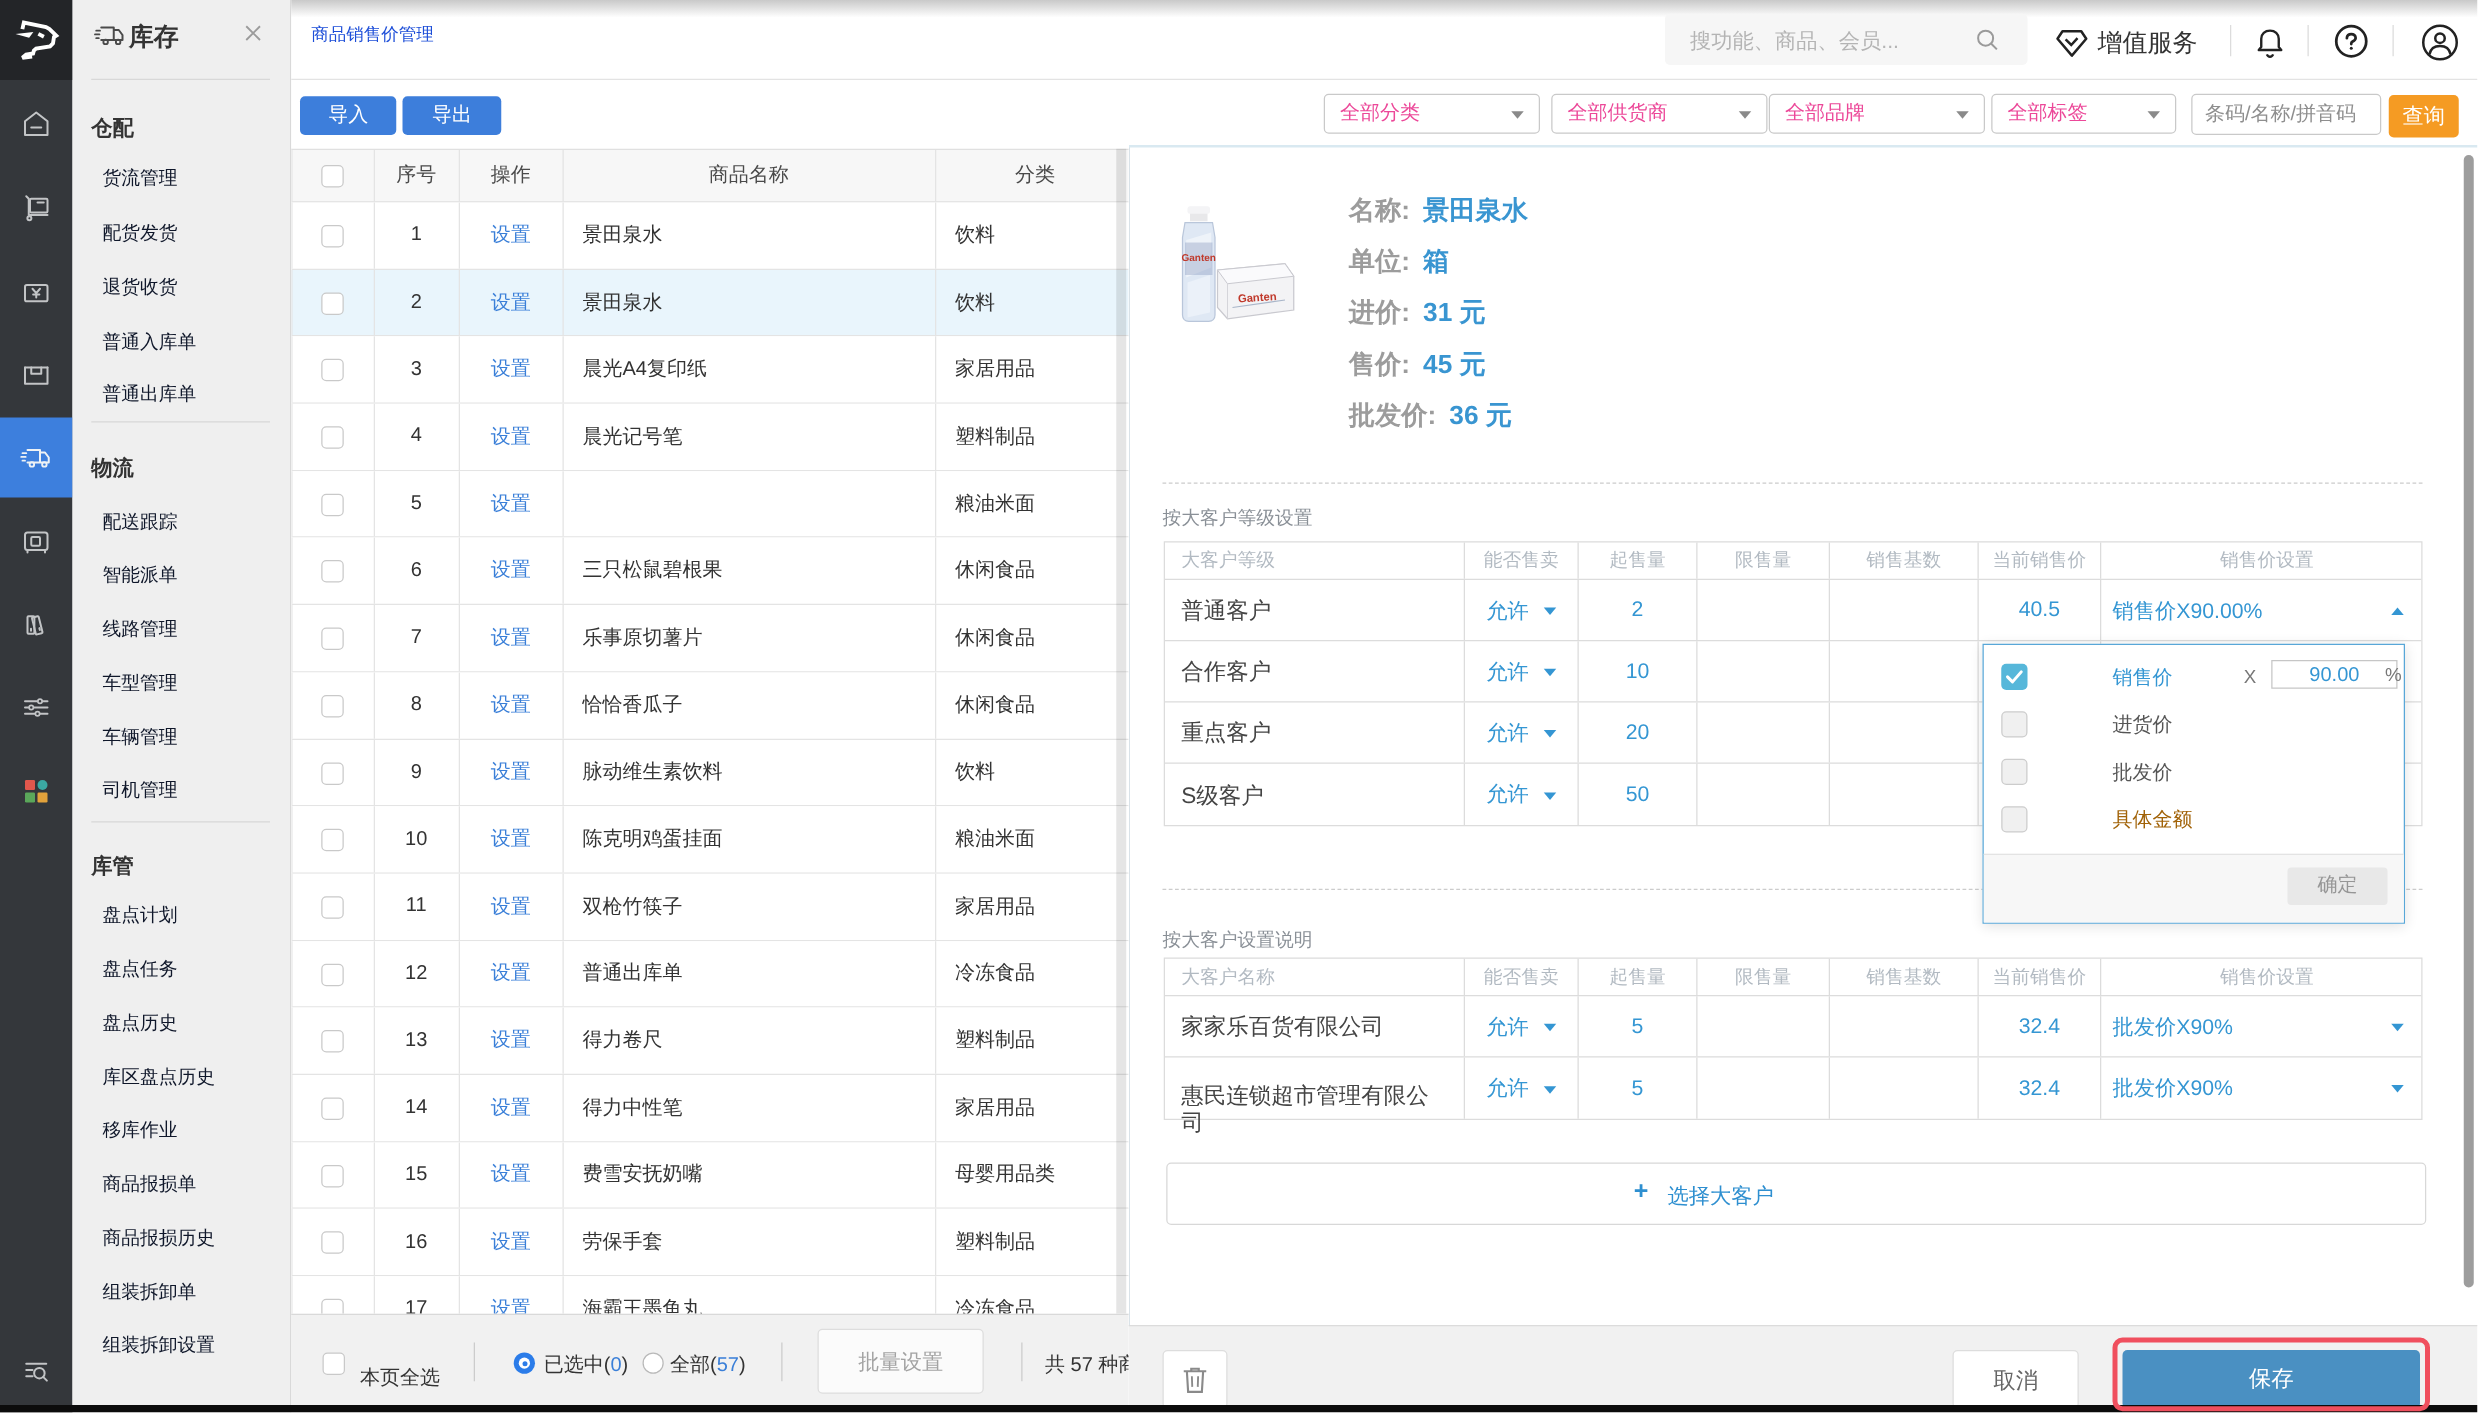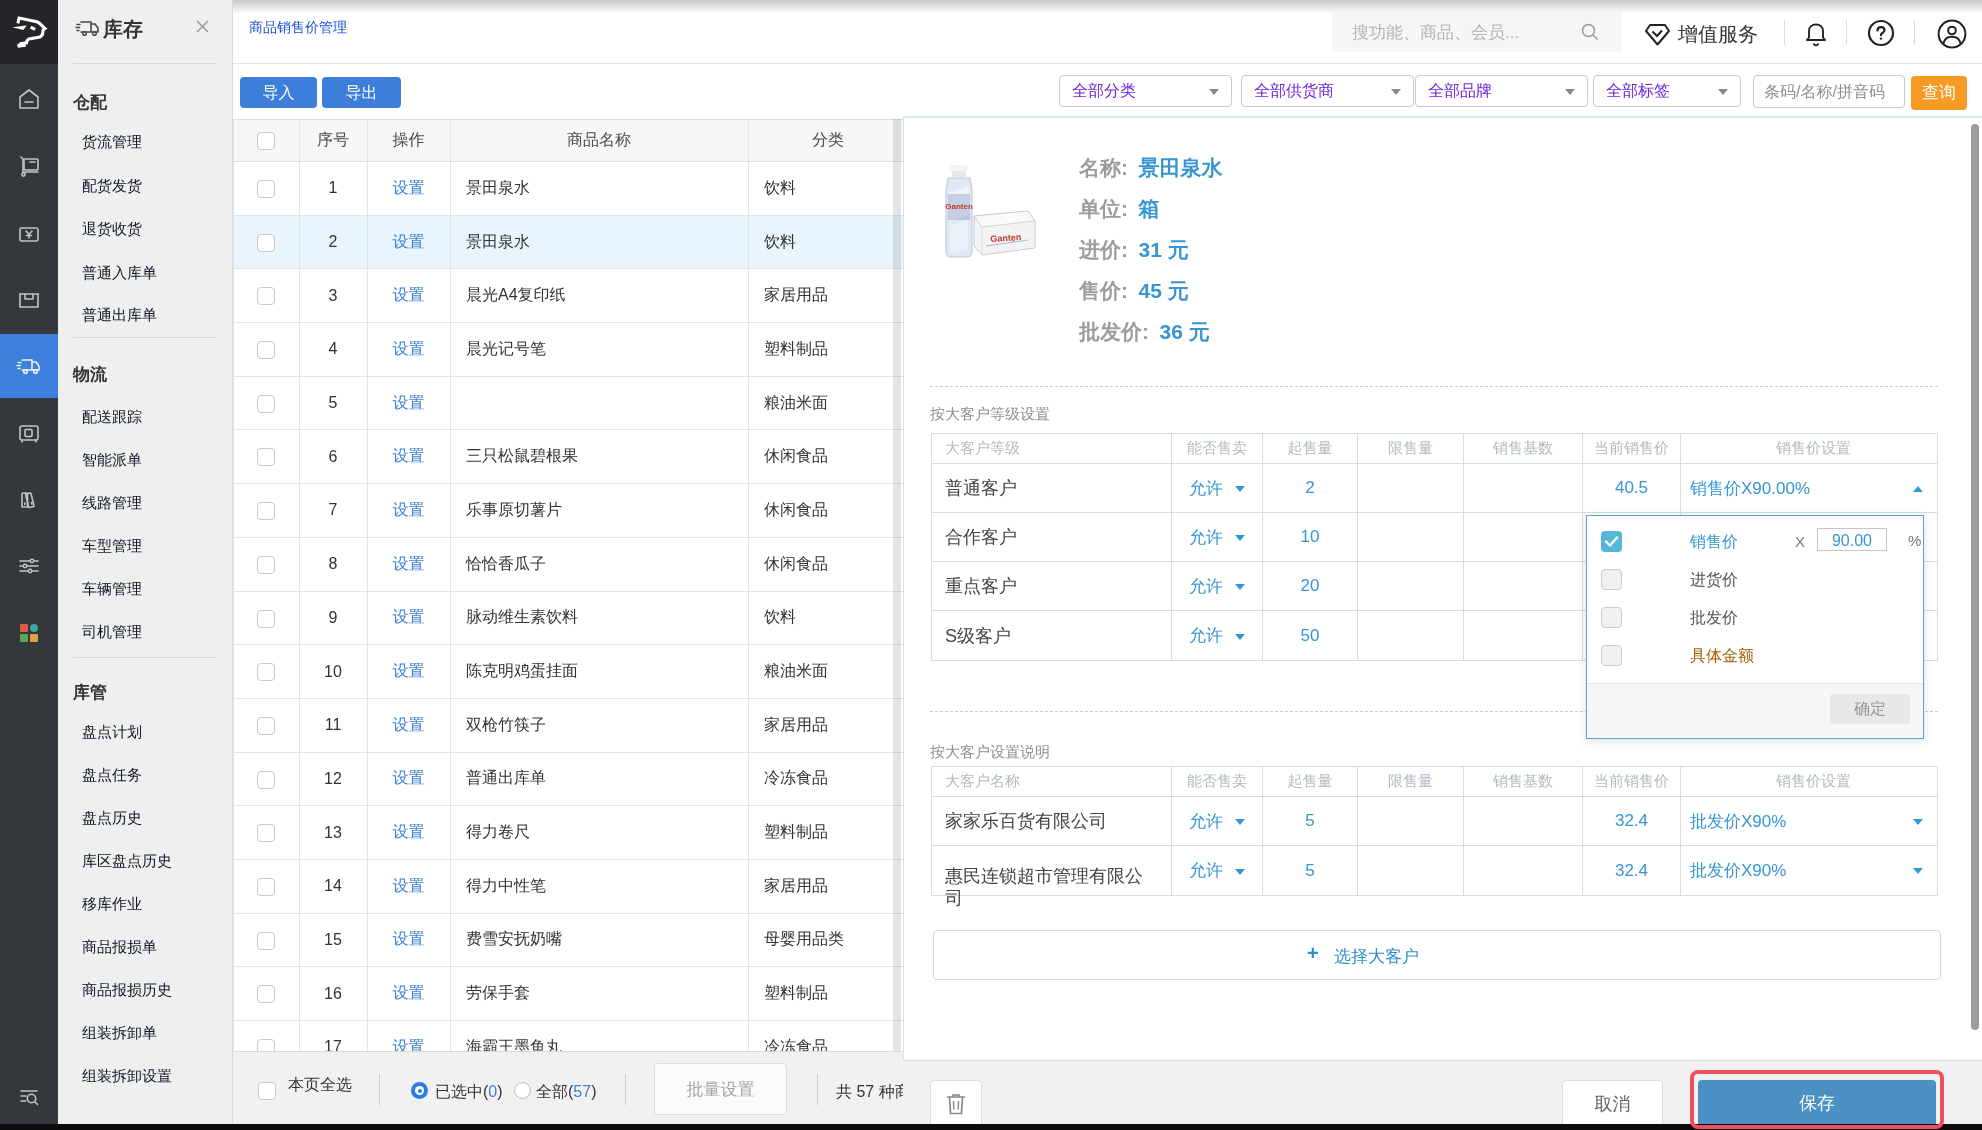--- a/index.html
+++ b/index.html
@@ -20,21 +20,21 @@
 #hgrad{position:absolute;left:0;top:0;width:1749px;height:14px;background:linear-gradient(#c9c9c9,rgba(255,255,255,0));}
 #htitle{position:absolute;left:16px;top:19px;font-size:14px;color:#1d4ed8;}
 #hsearch{position:absolute;left:1099px;top:11px;width:290px;height:41px;background:#f6f6f6;border-radius:4px;}
 #hsearch span{position:absolute;left:20px;top:10px;font-size:17px;color:#b4b4b4;}
 .hpipe{position:absolute;top:20px;width:1px;height:25px;background:#dcdcdc;}
 #vas{position:absolute;left:1411px;top:21px;display:flex;align-items:center;}
 #vas span{font-size:20px;color:#333;margin-left:7px;}
 
 #tbar{position:absolute;left:233px;top:64px;width:1749px;height:55px;background:#fff;}
 .bluebtn{position:absolute;top:13px;height:31px;background:#3d7edb;border-radius:4px;color:#fff;font-size:16px;text-align:center;line-height:31px;}
-.sel{position:absolute;top:11px;height:32px;border:1px solid #c9c9c9;border-radius:4px;background:#fff;font-size:16px;color:#6d28d9;line-height:30px;padding-left:12px;}
+.sel{position:absolute;top:11px;height:32px;border:1px solid #c9c9c9;border-radius:4px;background:#fff;font-size:16px;color:#ec4899;line-height:30px;padding-left:12px;}
 .sel .tri{position:absolute;right:12px;top:13px;width:0;height:0;border-left:5px solid transparent;border-right:5px solid transparent;border-top:6px solid #8a8a8a;}
 #tinput{position:absolute;left:1520px;top:11px;width:152px;height:33px;border:1px solid #c9c9c9;border-radius:4px;font-size:16px;color:#8e8e8e;line-height:31px;padding-left:10px;}
 #qbtn{position:absolute;left:1678px;top:12px;width:56px;height:34px;background:#f59b23;border-radius:4px;color:#fff;font-size:17px;text-align:center;line-height:34px;}
 
 #list{position:absolute;left:233px;top:119px;width:670px;height:932px;overflow:hidden;background:#fff;border-top:1px solid #e0e0e0;}
 .trow{position:relative;width:670px;height:53.7px;border-bottom:1px solid #e4e4e4;background:#fff;}
 #list .thead{position:relative;width:670px;height:42px;background:#f7f7f7;border-bottom:1px solid #e0e0e0;}
 .vb{position:absolute;top:0;bottom:0;width:1px;background:#e4e4e4;}
 .cb{position:absolute;width:18px;height:18px;border:1px solid #c9c9c9;border-radius:4px;background:#fff;}
 .hc{position:absolute;top:0;height:100%;display:flex;align-items:center;justify-content:center;font-size:16px;color:#4a4a4a;}
@@ -462,21 +462,21 @@
         <div class="cb" style="left:24px;top:18px;"></div>
         <div class="seq">17</div>
         <div class="op">设置</div>
         <div class="nm" style="padding-left:16px;width:298px;">海霸王墨鱼丸</div>
         <div class="cat" style="padding-left:16px;">冷冻食品</div>
       </div>
 </div>
 <div id="scrollstrip"></div>
 <div id="lbar">
 <div class="cb" style="left:25px;top:30px;"></div>
-<div style="position:absolute;left:55px;top:23px;font-size:16px;color:#333;">本页全选</div>
+<div style="position:absolute;left:55px;top:40px;font-size:16px;color:#333;">本页全选</div>
 <div class="bpipe" style="left:146px;"></div>
 <div style="position:absolute;left:178px;top:30px;width:17px;height:17px;border-radius:50%;background:#2b7ce9;"></div>
 <div style="position:absolute;left:182px;top:34px;width:9px;height:9px;border-radius:50%;background:#fff;"></div>
 <div style="position:absolute;left:184.5px;top:36.5px;width:4px;height:4px;border-radius:50%;background:#2b7ce9;"></div>
 <div style="position:absolute;left:202px;top:30px;font-size:16px;color:#333;">已选中(<span style="color:#3a7fd8;">0</span>)</div>
 <div style="position:absolute;left:281px;top:30px;width:17px;height:17px;border-radius:50%;background:#fff;border:1px solid #b9b9b9;"></div>
 <div style="position:absolute;left:303px;top:30px;font-size:16px;color:#333;">全部(<span style="color:#3a7fd8;">57</span>)</div>
 <div class="bpipe" style="left:392px;"></div>
 <div style="position:absolute;left:421px;top:11px;width:133px;height:52px;background:#fbfbfb;border:1px solid #ddd;border-radius:4px;font-size:17px;color:#a3a3a3;text-align:center;line-height:52px;">批量设置</div>
 <div class="bpipe" style="left:584px;"></div>
@@ -649,21 +649,21 @@
             <path d="M5 10.5 L9 14.5 L16 6.5" fill="none" stroke="#fff" stroke-width="2.4" stroke-linecap="round" stroke-linejoin="round"></path>
           </svg></div>
 <div class="plab" style="top:16px;color:#3496d3;">销售价</div>
 <div class="pcb" style="top:53px;background:#f0f0f0;border:1px solid #ccc;"></div>
 <div class="plab" style="top:54px;color:#555;">进货价</div>
 <div class="pcb" style="top:91px;background:#f0f0f0;border:1px solid #ccc;"></div>
 <div class="plab" style="top:92px;color:#555;">批发价</div>
 <div class="pcb" style="top:129px;background:#f0f0f0;border:1px solid #ccc;"></div>
 <div class="plab" style="top:130px;color:#a16207;">具体金额</div>
 <div style="position:absolute;left:208px;top:17px;font-size:15px;color:#777;">X</div>
-<div style="position:absolute;left:230px;top:12px;width:70px;height:23px;border:1px solid #c6c6c6;text-align:center;line-height:23px;font-size:16px;color:#3496d3;">90.00</div>
+<div style="position:absolute;left:230px;top:12px;width:101px;height:23px;border:1px solid #c6c6c6;text-align:center;line-height:23px;font-size:16px;color:#3496d3;">90.00</div>
 <div style="position:absolute;left:321px;top:16px;font-size:15px;color:#777;">%</div>
 <div style="position:absolute;left:0;top:167px;width:336px;height:55px;background:#f7f7f7;border-top:1px solid #e3e3e3;"></div>
 <div style="position:absolute;left:243px;top:178px;width:80px;height:30px;background:#e8e8e8;border-radius:3px;text-align:center;line-height:30px;font-size:16px;color:#969696;">确定</div>
 </div>
 <div id="dbar">
 <div style="position:absolute;left:27px;top:19px;width:52px;height:47px;background:#fff;border:1px solid #ddd;border-radius:4px;display:flex;align-items:center;justify-content:center;">
           <svg width="22" height="24" viewBox="0 0 22 24">
             <path d="M2 5 L20 5 M8 5 L8 3 L14 3 L14 5" fill="none" stroke="#8a8a8a" stroke-width="1.7"></path>
             <path d="M4.5 5 L5.5 21.5 L16.5 21.5 L17.5 5" fill="none" stroke="#8a8a8a" stroke-width="1.7"></path>
             <path d="M8.5 9 L8.8 17.5 M13.5 9 L13.2 17.5" stroke="#8a8a8a" stroke-width="1.5"></path>

